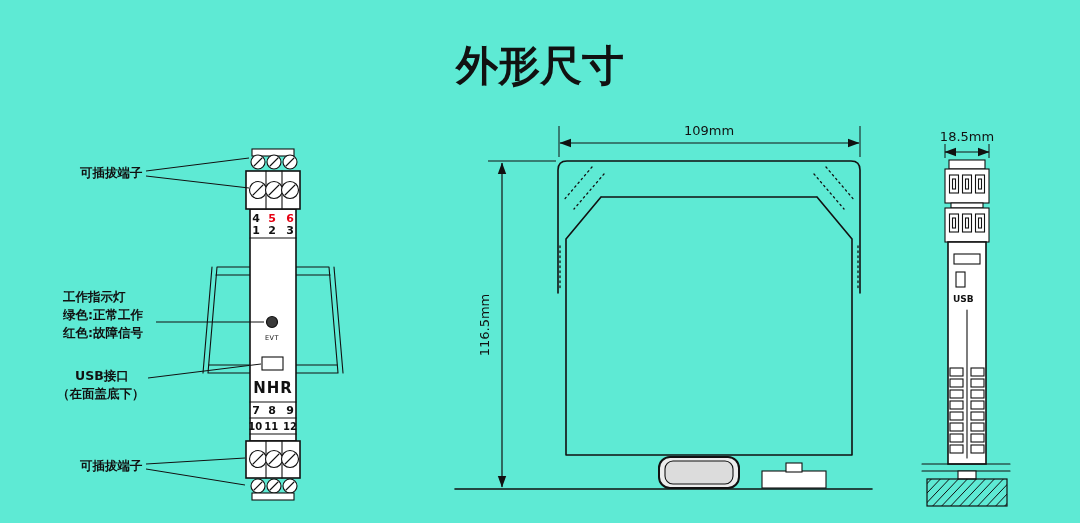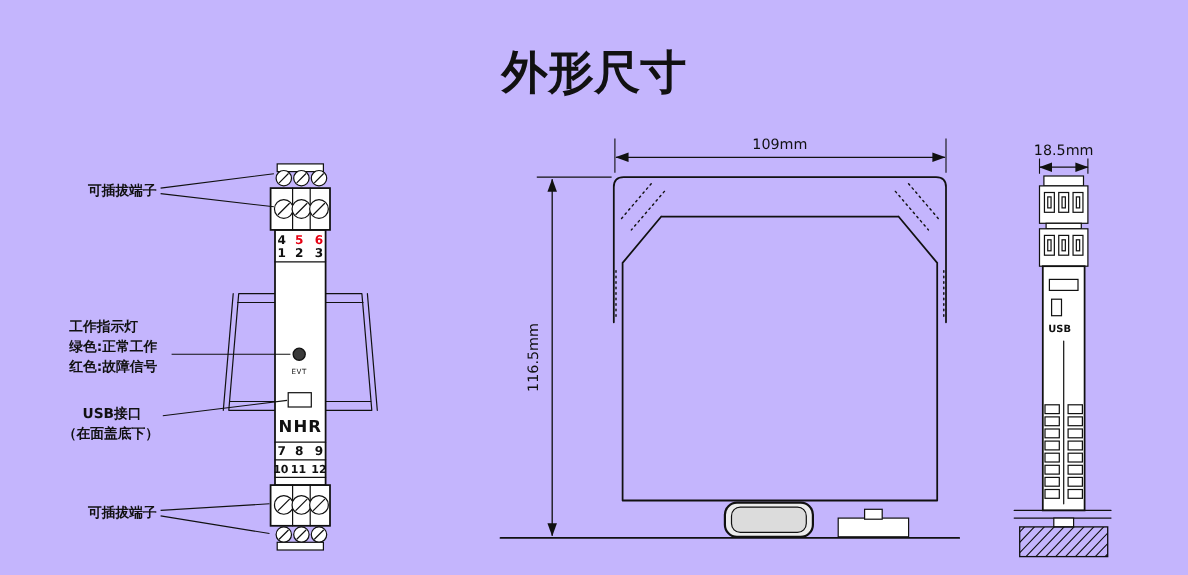--- a/index.html
+++ b/index.html
@@ -1,16 +1,16 @@
 <!DOCTYPE html>
 <html><head>
 <meta charset="utf-8">
 <style>
   html,body{margin:0;padding:0;background:#ffffff;}
-  .stage{position:relative;width:1080px;height:523px;background:#c4b5fd;overflow:hidden;}
+  .stage{position:relative;width:1080px;height:523px;background:#5eead4;overflow:hidden;}
   svg{display:block;}
   .t{font-family:"DejaVu Sans",sans-serif;fill:#111;}
   .title{font-size:42px;font-weight:bold;}
   .lbl{font-size:12.5px;font-weight:bold;}
   .dim{font-size:13px;}
   .num{font-size:11px;font-weight:bold;}
   .num-s{font-size:10px;font-weight:bold;}
   .evt{font-size:6.5px;letter-spacing:.5px;}
   .usb{font-size:9px;font-weight:bold;}
   .logo{font-size:15px;font-weight:bold;letter-spacing:1px;}

